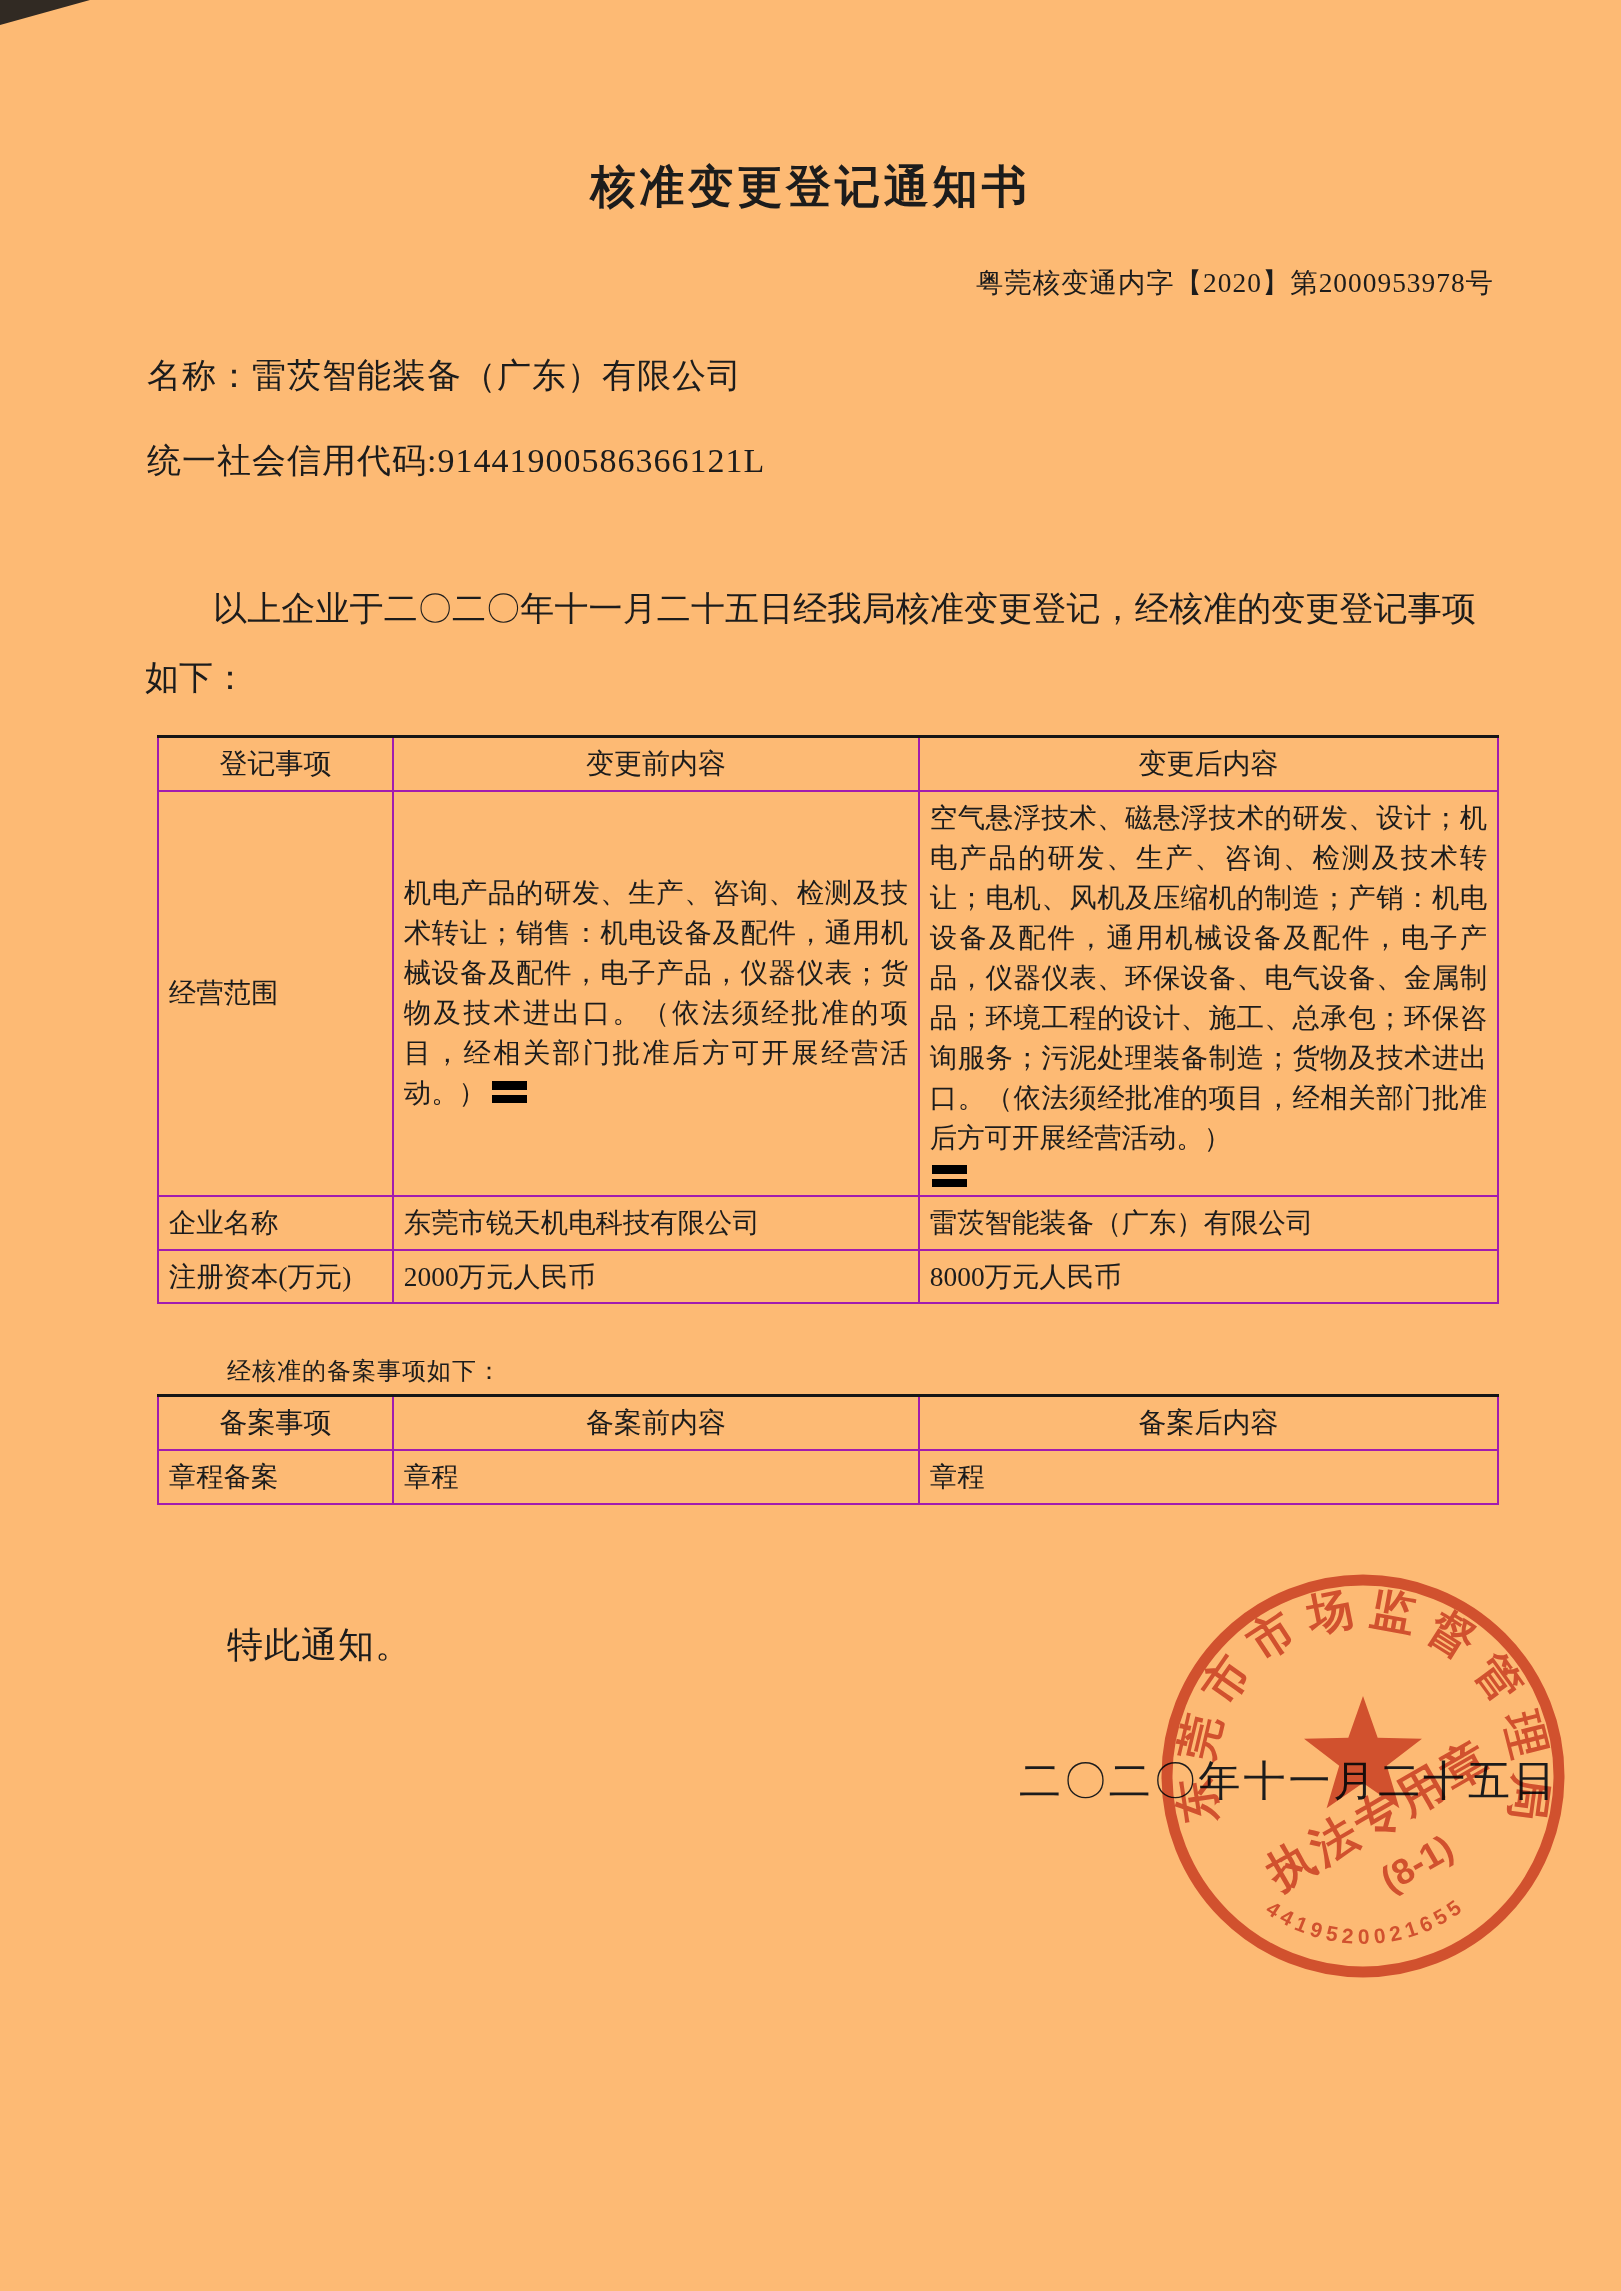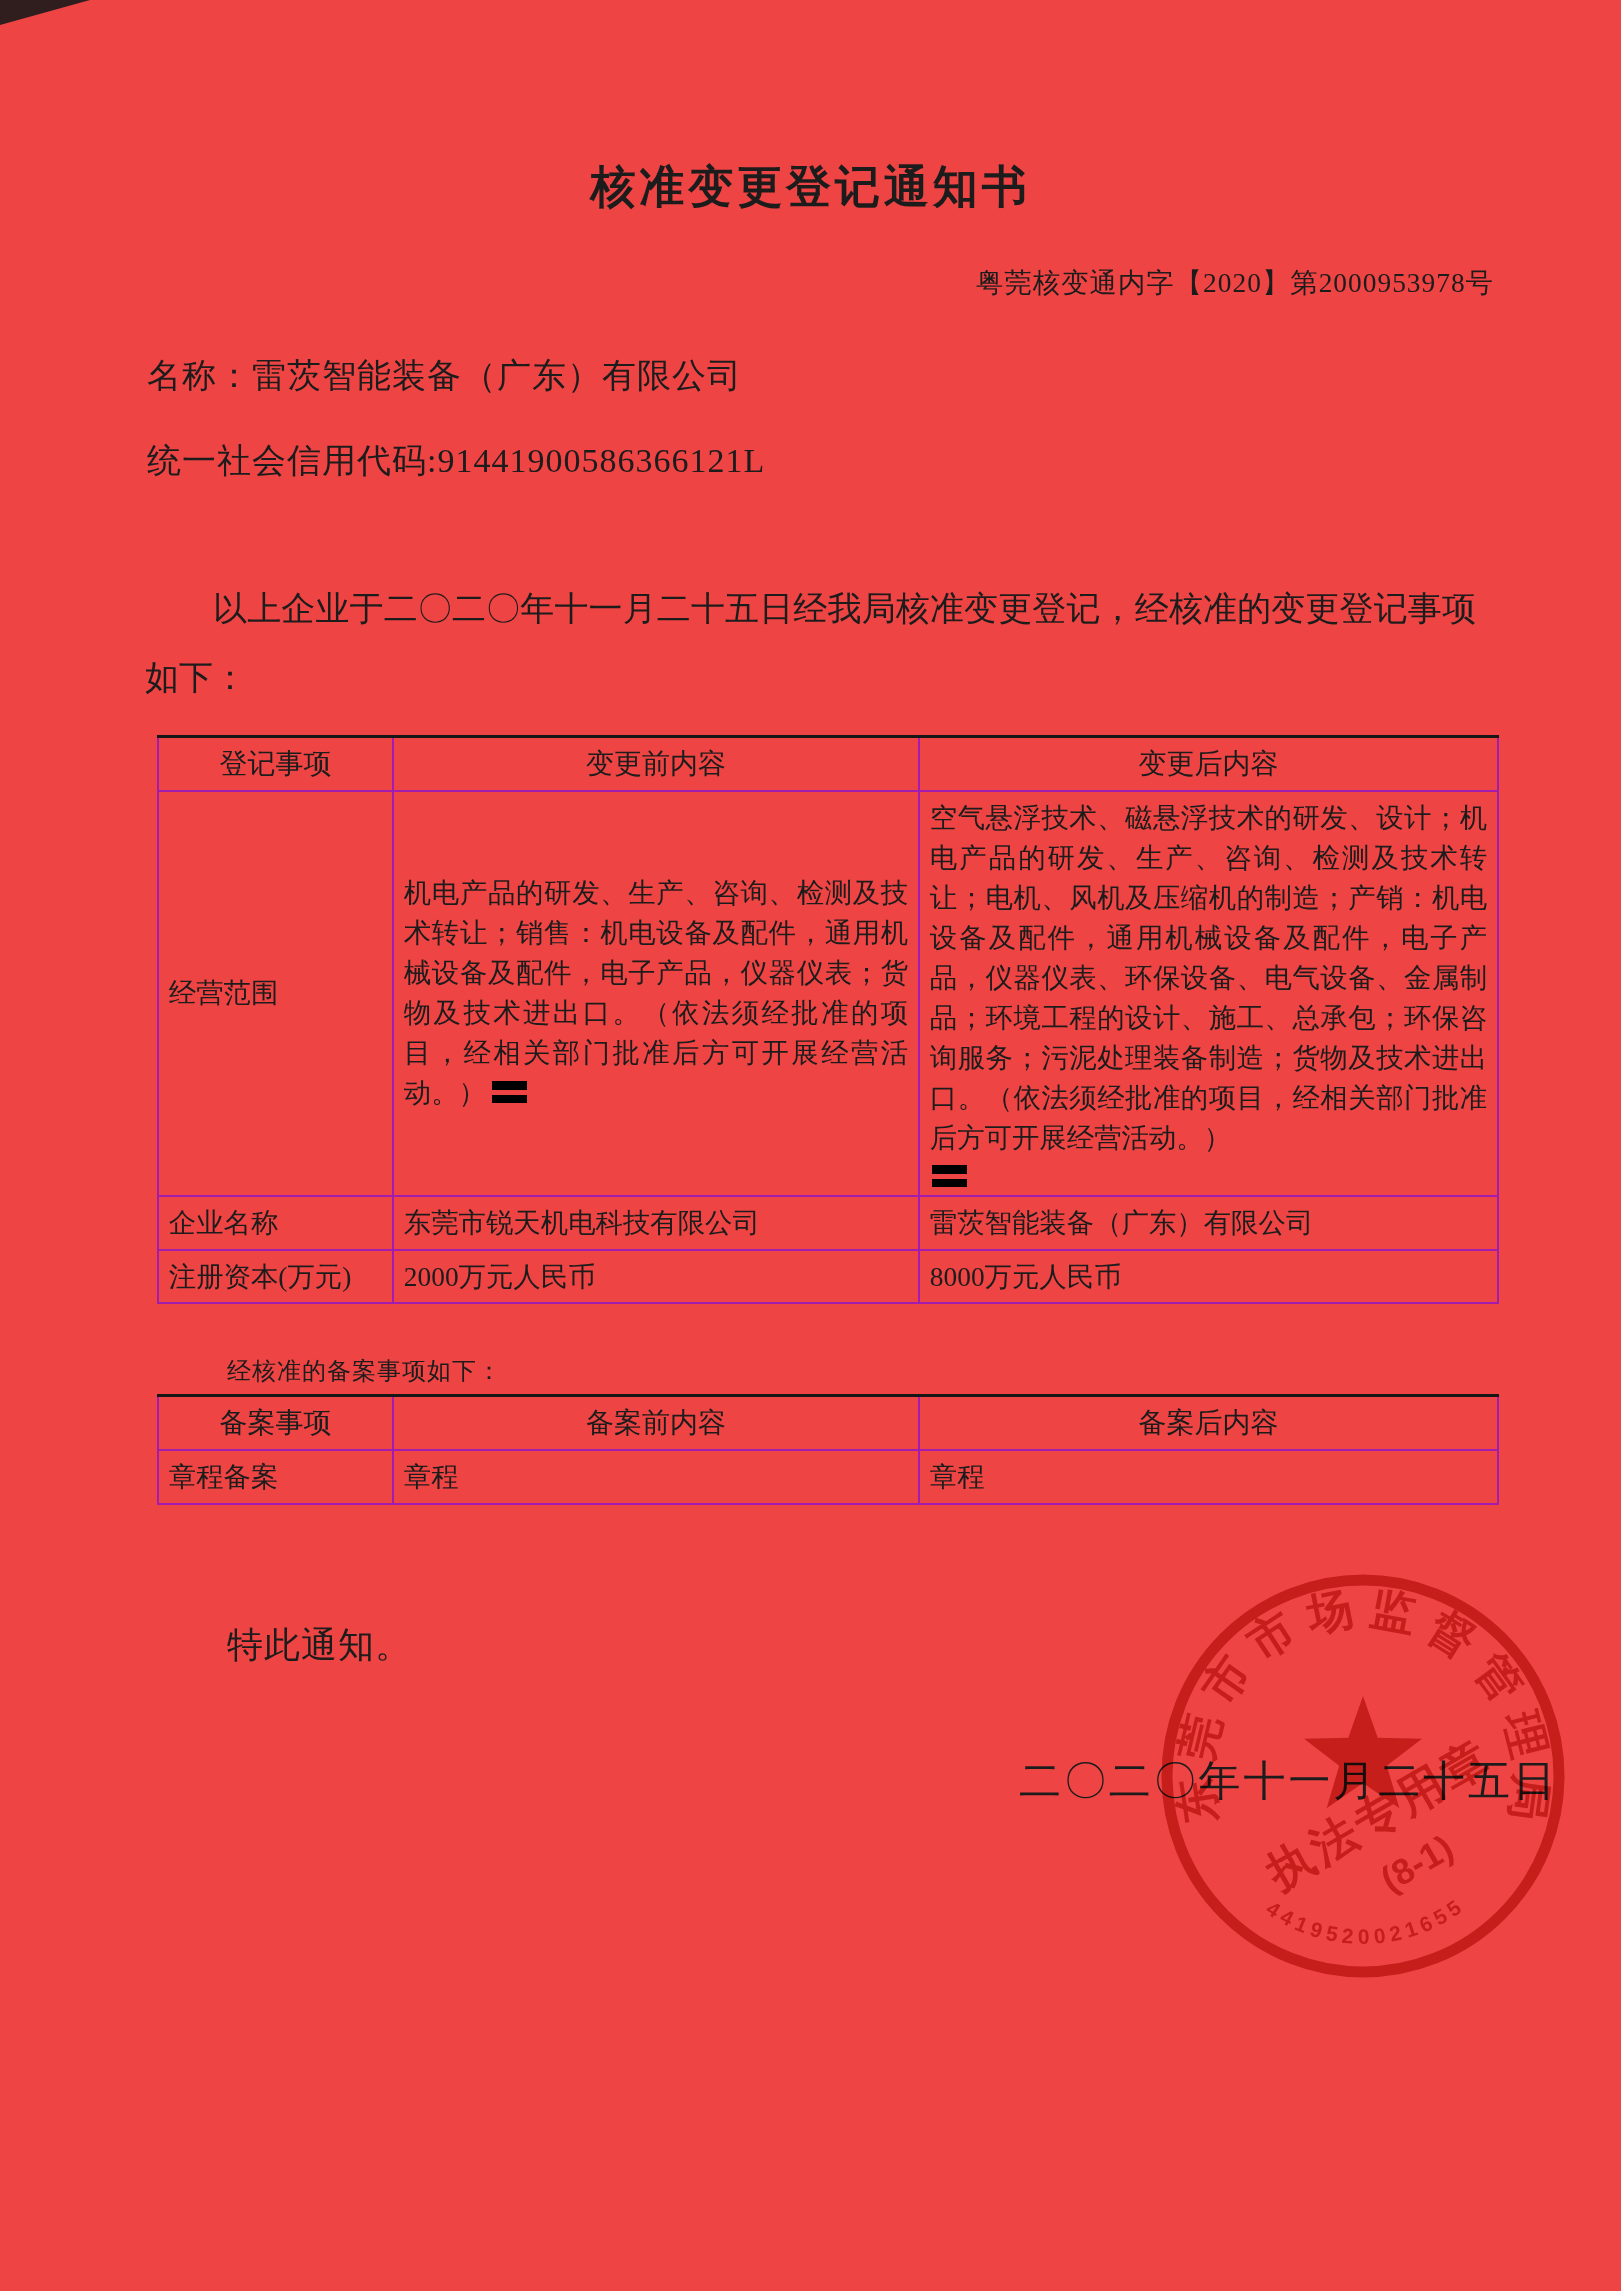--- a/index.html
+++ b/index.html
@@ -1,20 +1,20 @@
 <!DOCTYPE html>
 <html><head>
 <meta charset="utf-8">
 <style>
   html,body{margin:0;padding:0;background:#888;}
   .page{
     position:relative;
     width:1621px;height:2292px;
     margin:0 auto;
-    background:#ef4444;
+    background:#fdba74;
     font-family:"Liberation Serif","DejaVu Serif",serif;
     color:#1c1c1c;
     overflow:hidden;
   }
   
   .corner-artifact{
     position:absolute;top:0;left:0;
     width:0;height:0;
     border-top:25.5px solid #1b1b1b;
     border-right:90px solid transparent;

